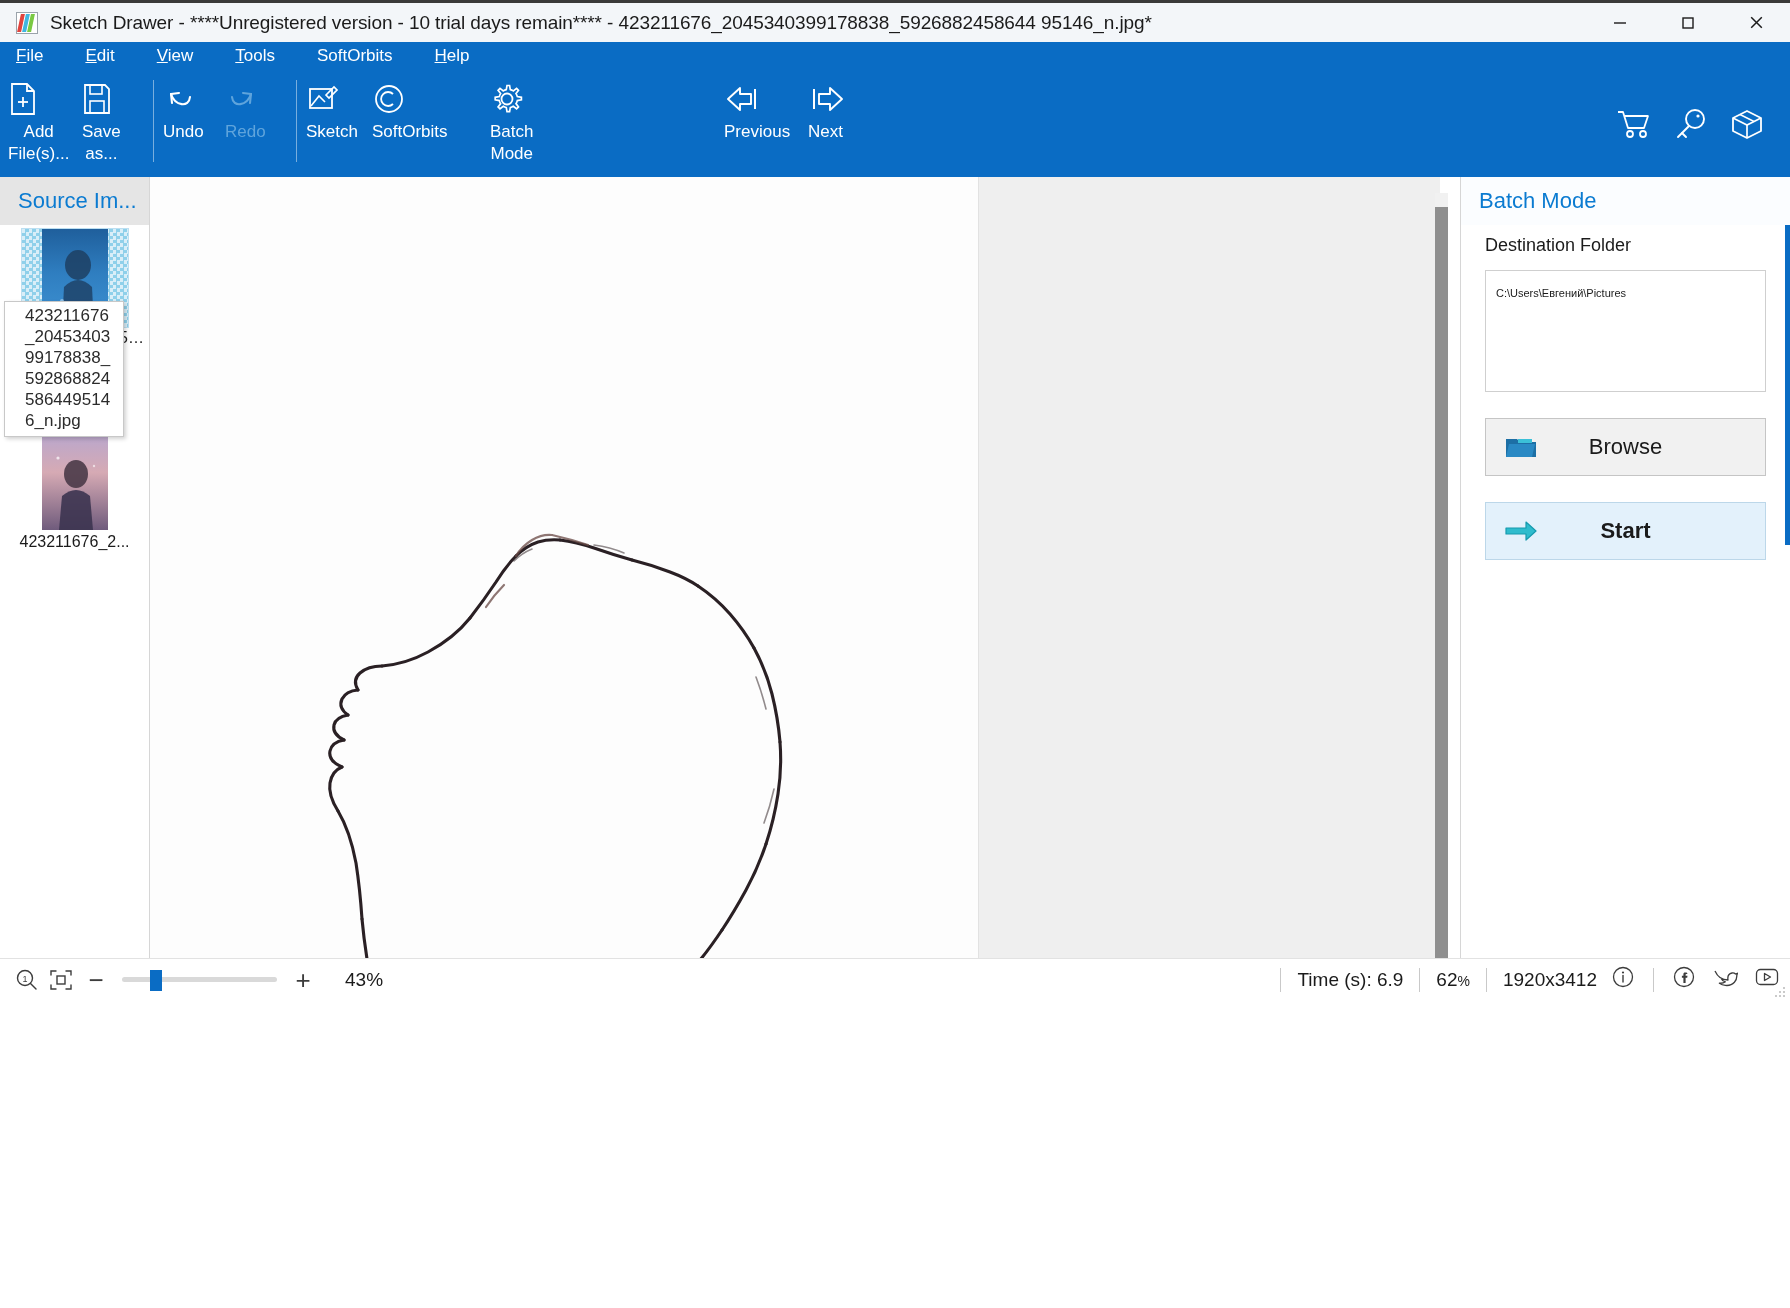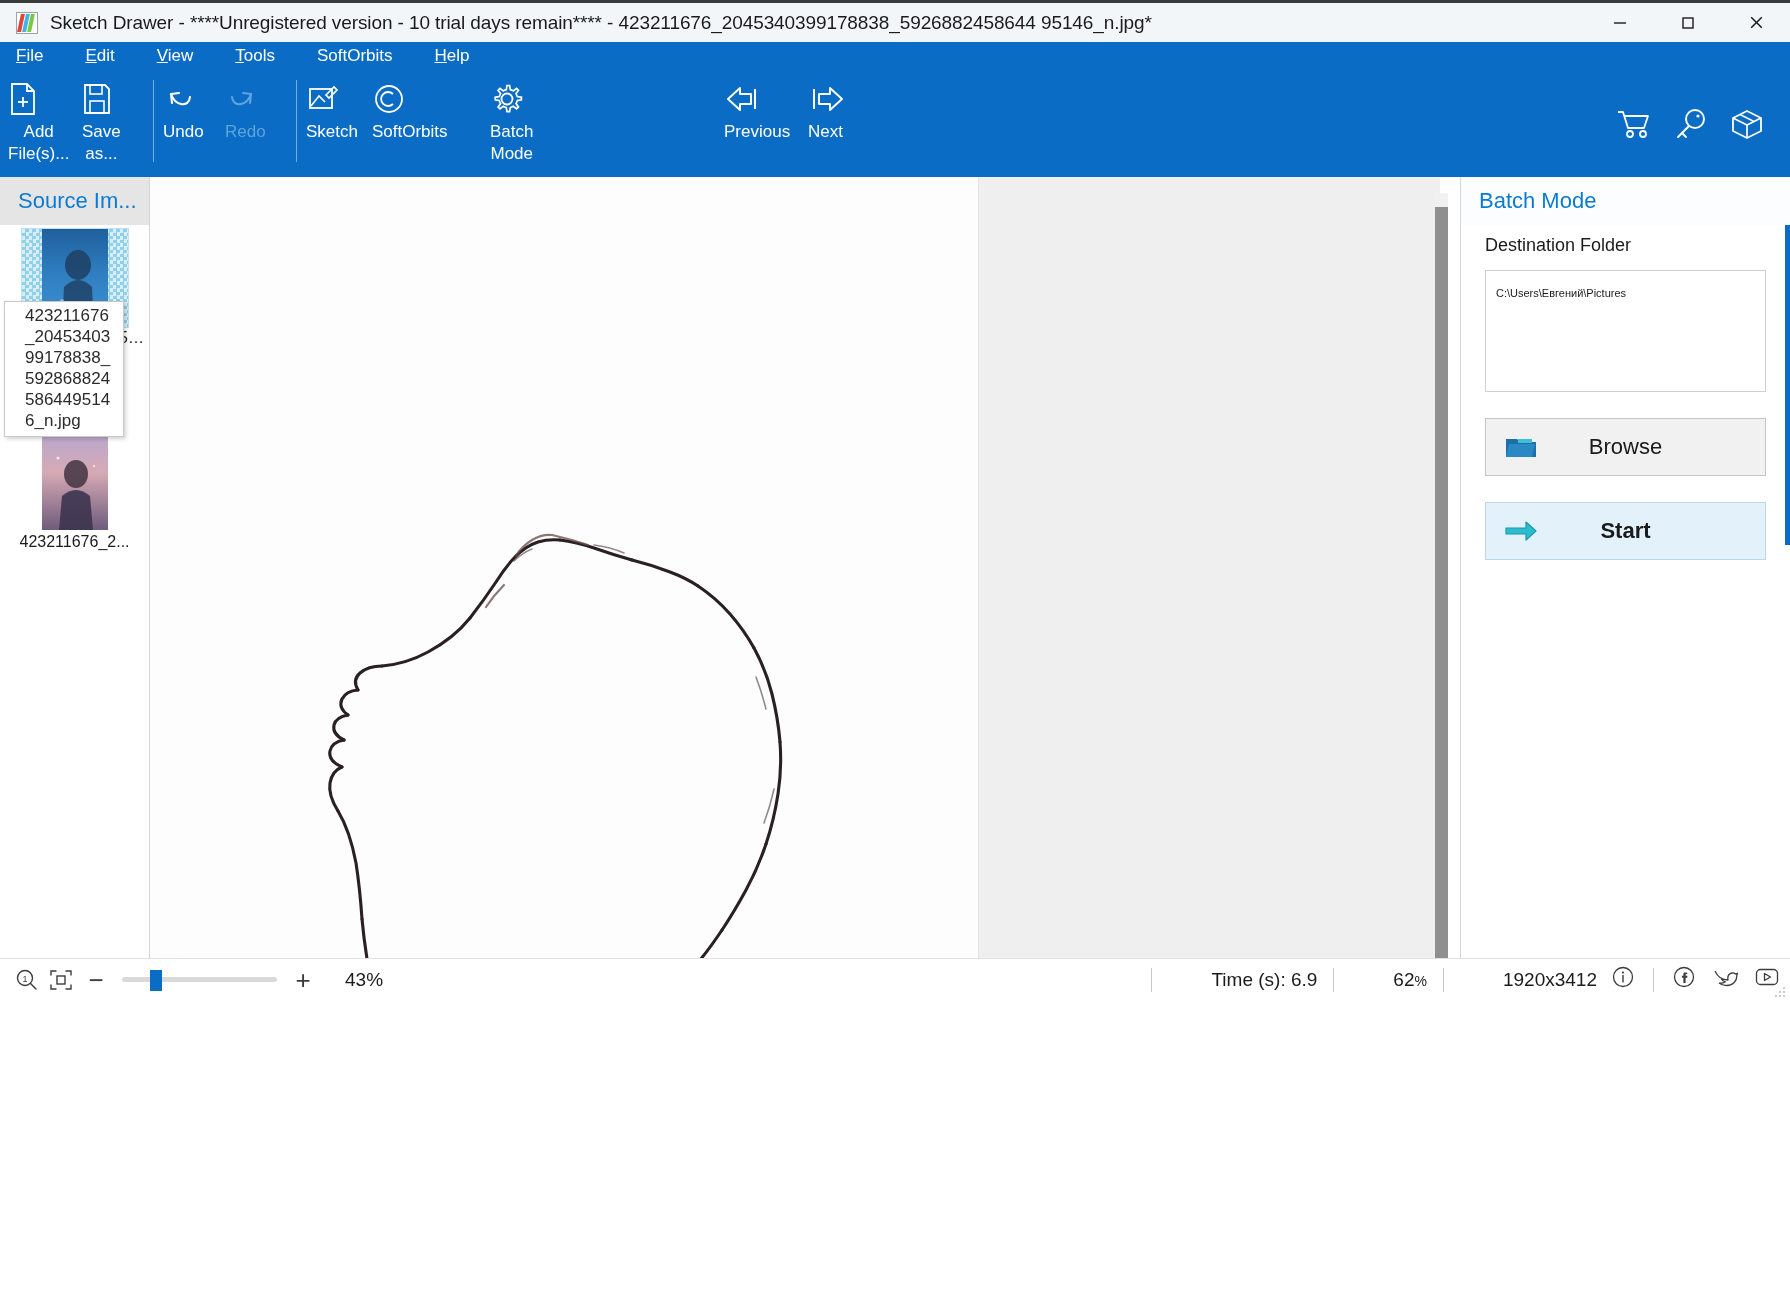--- a/index.html
+++ b/index.html
@@ -268,21 +268,21 @@
   .slider-thumb {
     position: absolute; left: 28px; top: 2px;
     width: 12px; height: 21px; background: #0a6cc4;
   }
   .zoom-pct { font-size: 19px; color: #1b1b1b; margin-left: 24px; }
   .sb-right {
     margin-left: auto; display: flex; align-items: center;
     font-size: 19px; color: #1b1b1b;
   }
   .sb-div { width:1px; height: 24px; background: #c9c9c9; margin: 0 16px; }
-  .sb-cell { white-space: nowrap; margin-left: 43px; }
+  .sb-cell { white-space: nowrap; }
   .sb-pct-small { font-size: 14px; }
   .sb-icons { display: flex; align-items: center; gap: 16px; margin-left: 14px; }
   .grip { position: absolute; right: 4px; bottom: 4px; width: 12px; height: 12px; }
 </style>
 </head>
 <body>
 
 <div id="app">
 
   <div class="titlebar">

